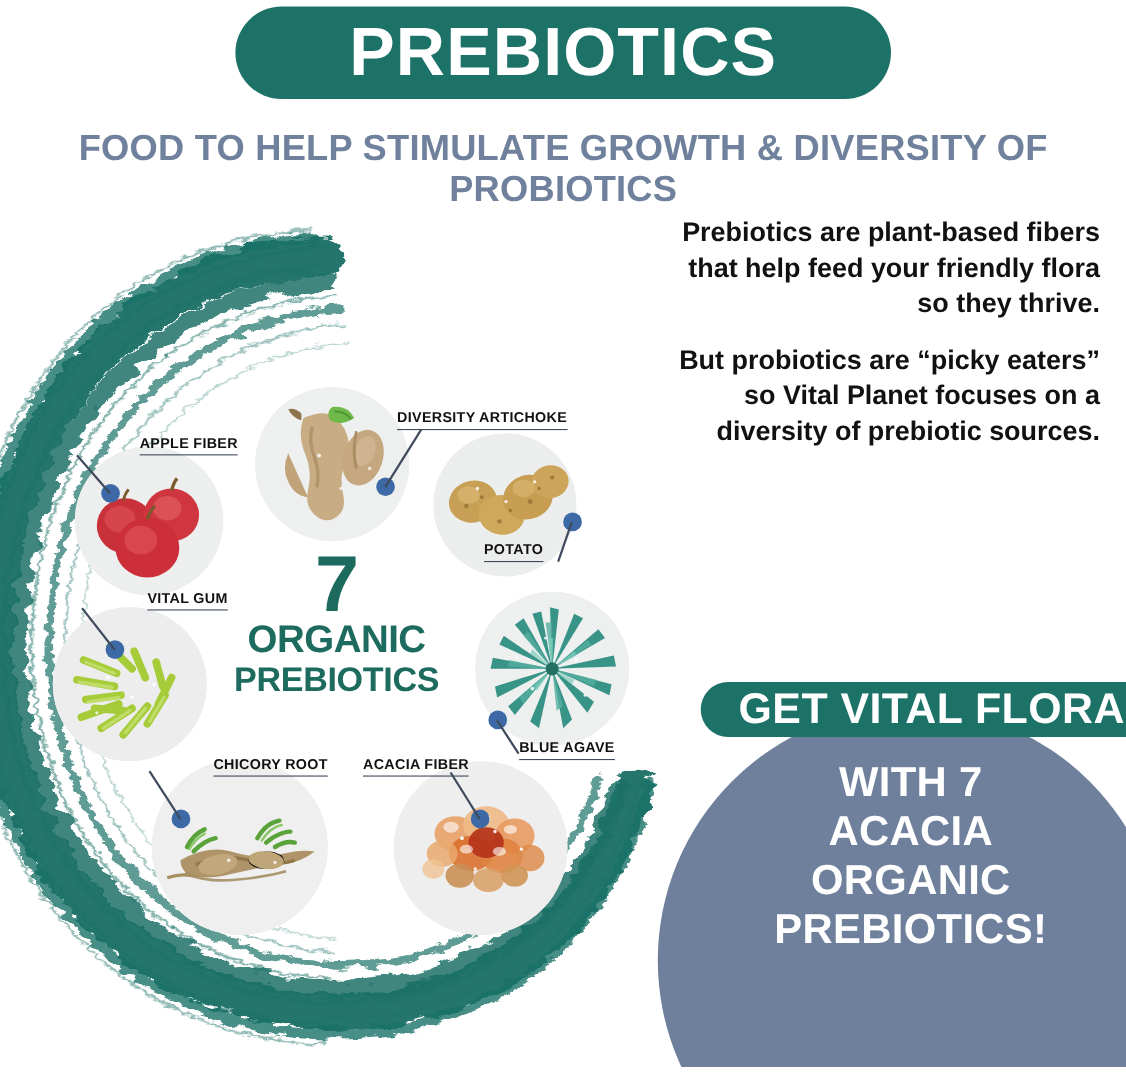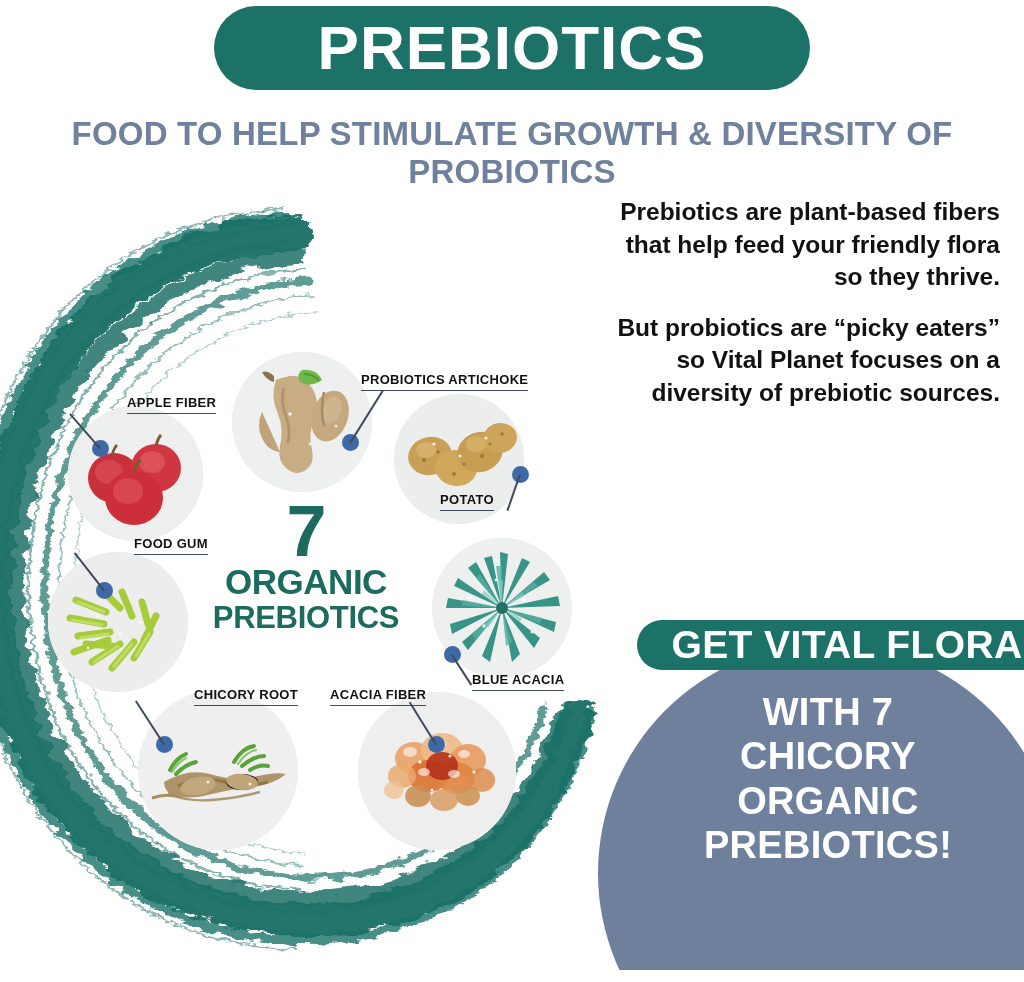--- a/index.html
+++ b/index.html
@@ -191,21 +191,21 @@
       <path d="M70 18 q14 -2 20 10 q-12 8 -22 2 q-4 -8 2 -12z" fill="#6fb84a"></path>
       <path d="M72 22 q10 0 15 7" stroke="#4f9a33" stroke-width="2" fill="none"></path>
       <path d="M42 24 q-6 -6 -12 -4 q4 8 12 10z" fill="#8e7249"></path>
       <circle cx="58" cy="62" r="1.8" fill="#fff" opacity=".8"></circle>
       <circle cx="78" cy="92" r="1.6" fill="#fff" opacity=".7"></circle>
       <circle cx="104" cy="74" r="1.6" fill="#fff" opacity=".7"></circle>
     </svg>
   </div>
   <div class="dot" style="left:342px;top:434px;"></div>
   <div class="leader" style="left:350px;top:442px;width:62px;transform:rotate(-58deg);"></div>
-  <div class="flabel" style="left:361px;top:372px;">PROBIOTICS ARTICHOKE</div>
+  <div class="flabel" style="left:361px;top:372px;">DIVERSITY ARTICHOKE</div>
 
   <div class="food" style="left:394px;top:394px;width:130px;height:130px;">
     <svg class="art" viewBox="0 0 130 130" xmlns="http://www.w3.org/2000/svg">
       <rect width="130" height="130" fill="#eceded"></rect>
       <ellipse cx="36" cy="62" rx="22" ry="19" fill="#c8a055" transform="rotate(-12 36 62)"></ellipse>
       <ellipse cx="62" cy="74" rx="21" ry="18" fill="#cfa85c" transform="rotate(8 62 74)"></ellipse>
       <ellipse cx="86" cy="58" rx="23" ry="20" fill="#c79d52" transform="rotate(-20 86 58)"></ellipse>
       <ellipse cx="106" cy="44" rx="17" ry="15" fill="#cca45a" transform="rotate(-10 106 44)"></ellipse>
       <ellipse cx="32" cy="56" rx="10" ry="8" fill="#ddbb78" opacity=".6"></ellipse>
       <ellipse cx="82" cy="50" rx="10" ry="8" fill="#dcb974" opacity=".6"></ellipse>
@@ -257,21 +257,21 @@
       <g fill="#ffffff" opacity=".8">
         <circle cx="50" cy="64" r="1.7"></circle>
           <circle cx="72" cy="82" r="1.5"></circle>
         <circle cx="92" cy="70" r="1.6"></circle>
           <circle cx="40" cy="96" r="1.4"></circle>
       </g>
     </svg>
   </div>
   <div class="dot" style="left:96px;top:582px;"></div>
   <div class="leader" style="left:104px;top:590px;width:48px;transform:rotate(-128deg);"></div>
-  <div class="flabel" style="left:134px;top:536px;">FOOD GUM</div>
+  <div class="flabel" style="left:134px;top:536px;">VITAL GUM</div>
 
   <div class="food" style="left:432px;top:538px;width:140px;height:140px;">
     <svg class="art" viewBox="0 0 140 140" xmlns="http://www.w3.org/2000/svg">
       <rect width="140" height="140" fill="#eeefef"></rect>
       <g fill="#2f8f82" opacity=".95">
         <path d="M70 70 L68 14 L76 16 Z"></path>
           <path d="M70 70 L52 20 L60 18 Z"></path>
         <path d="M70 70 L36 30 L44 24 Z"></path>
           <path d="M70 70 L22 48 L26 40 Z"></path>
         <path d="M70 70 L14 70 L16 60 Z"></path>
@@ -306,21 +306,21 @@
         <circle cx="52" cy="88" r="1.7"></circle>
           <circle cx="92" cy="62" r="1.6"></circle>
         <circle cx="64" cy="42" r="1.4"></circle>
           <circle cx="100" cy="94" r="1.5"></circle>
         <circle cx="38" cy="60" r="1.4"></circle>
       </g>
     </svg>
   </div>
   <div class="dot" style="left:444px;top:646px;"></div>
   <div class="leader" style="left:452px;top:654px;width:36px;transform:rotate(57deg);"></div>
-  <div class="flabel" style="left:472px;top:672px;">BLUE ACACIA</div>
+  <div class="flabel" style="left:472px;top:672px;">BLUE AGAVE</div>
 
   <div class="food" style="left:138px;top:690px;width:160px;height:160px;">
     <svg class="art" viewBox="0 0 160 160" xmlns="http://www.w3.org/2000/svg">
       <rect width="160" height="160" fill="#efefef"></rect>
       <path d="M26 92 q24 -14 46 -8 q26 8 48 2 q16 -4 28 -2 q-12 10 -30 12 q-24 3 -44 8 q-22 6 -40 2 q-8 -6 -8 -14z" fill="#ae9468"></path>
       <path d="M40 96 q26 -10 48 -4 q24 6 42 0" stroke="#8f7747" stroke-width="3" fill="none"></path>
       <path d="M30 104 q20 8 44 6 q26 -2 48 -8" stroke="#9b8253" stroke-width="2.4" fill="none" opacity=".8"></path>
       <ellipse cx="60" cy="96" rx="18" ry="9" fill="#c0a87c" transform="rotate(-12 60 96)"></ellipse>
       <ellipse cx="104" cy="92" rx="16" ry="8" fill="#bda madhu"></ellipse>
       <ellipse cx="104" cy="92" rx="16" ry="8" fill="#bfa678" transform="rotate(6 104 92)"></ellipse>
@@ -381,18 +381,18 @@
   <div class="dot" style="left:428px;top:736px;"></div>
   <div class="leader" style="left:436px;top:744px;width:50px;transform:rotate(-122deg);"></div>
   <div class="flabel" style="left:330px;top:687px;">ACACIA FIBER</div>
 
   <div class="cta-circle"></div>
   <div class="cta-banner">
     <span>GET VITAL FLORA</span>
   </div>
   <div class="cta-body">
     <div>WITH 7</div>
-    <div>CHICORY</div>
+    <div>ACACIA</div>
     <div>ORGANIC</div>
     <div>PREBIOTICS!</div>
   </div>
 
 </div>
 
 </body></html>

